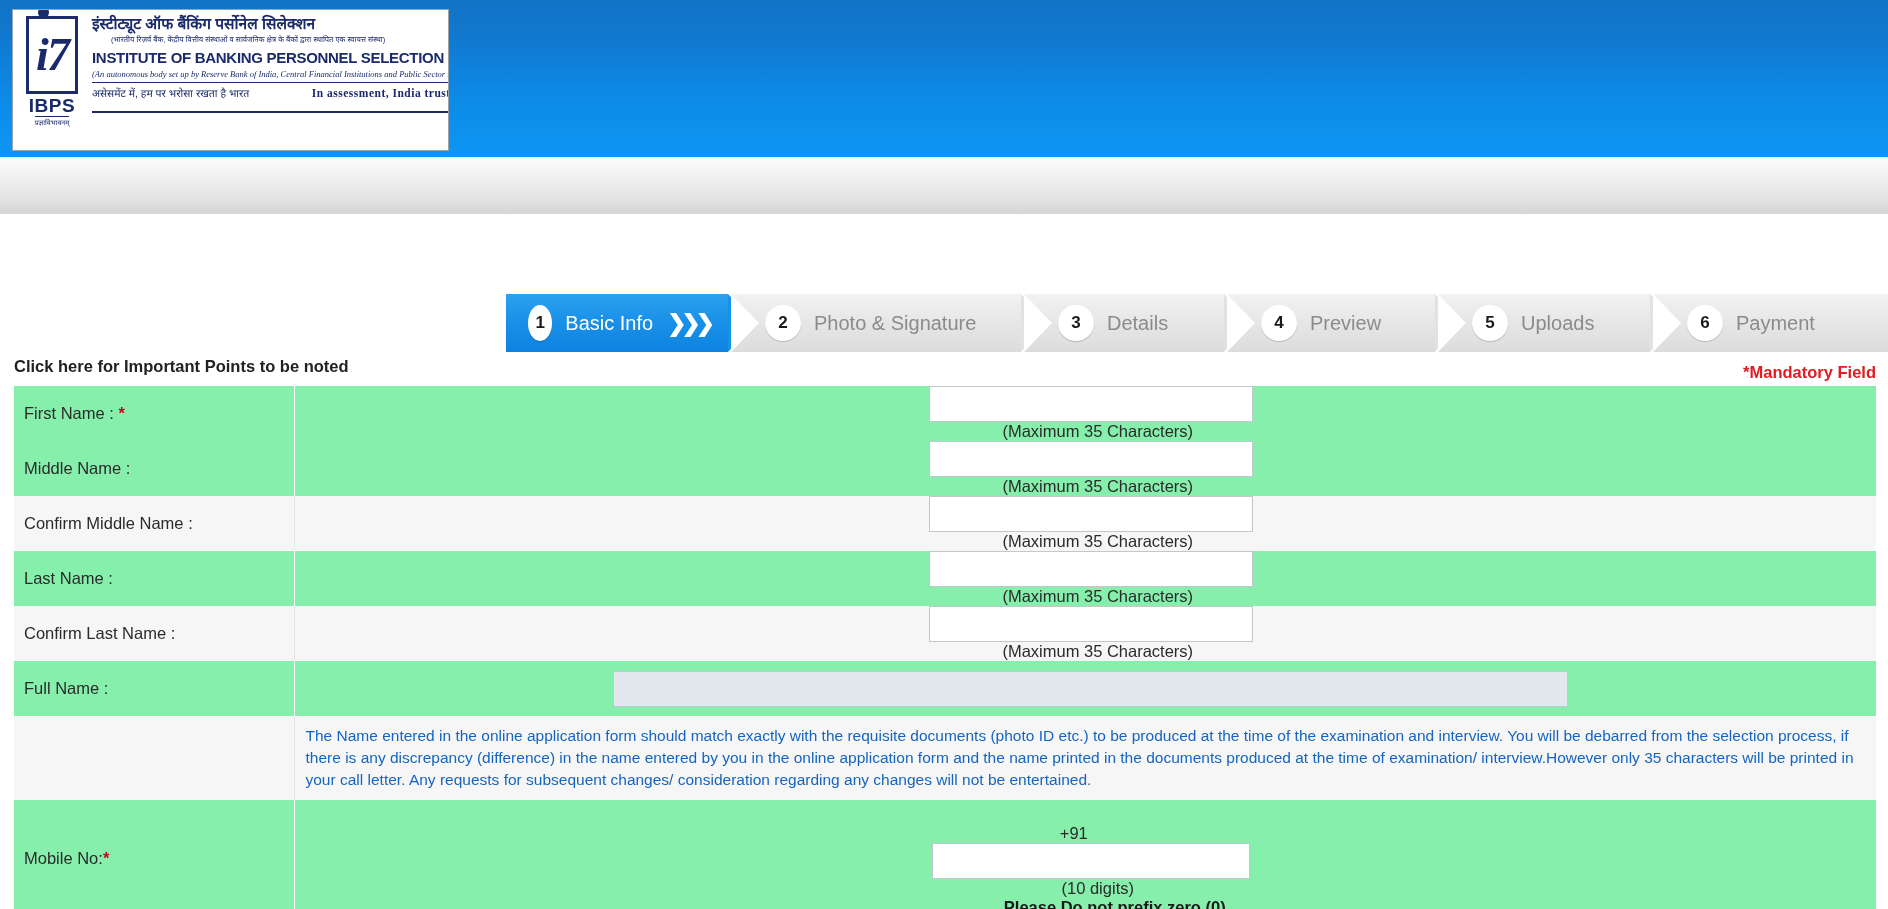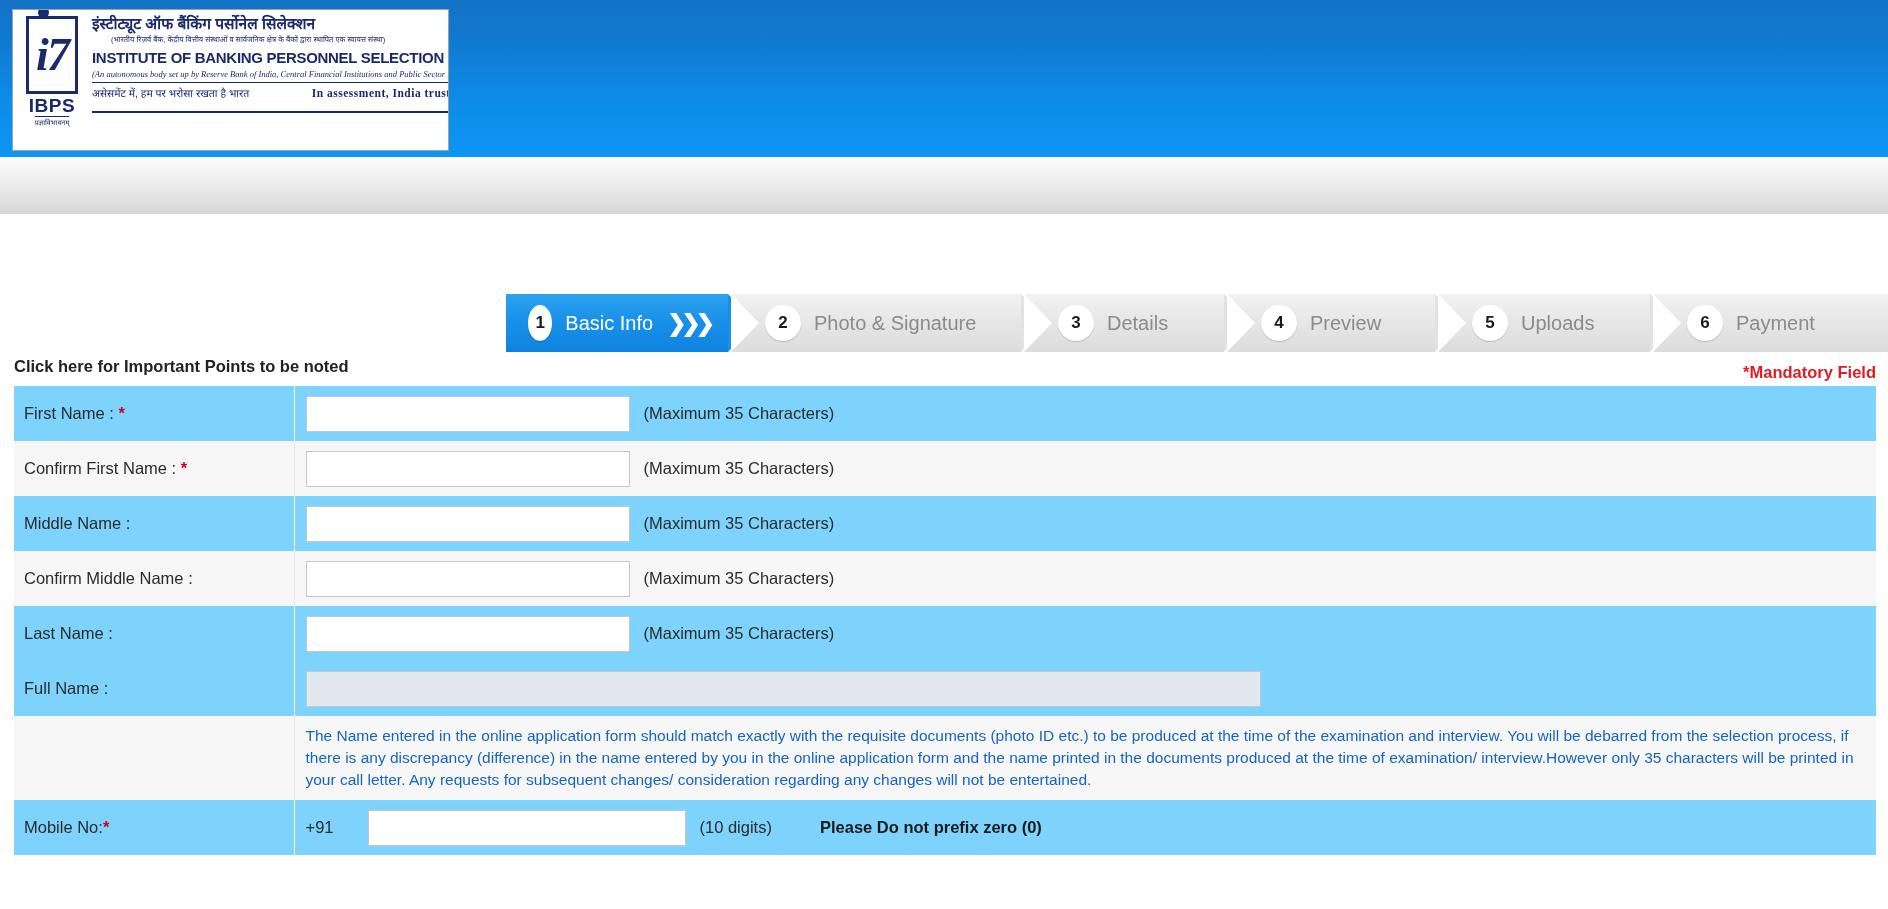--- a/index.html
+++ b/index.html
@@ -194,21 +194,21 @@
     font-size: 16.5px; font-weight: bold; color: #e11b22;
   }
 
   
   .form-table {
     width: 1862px;
     margin: 0 14px 0 14px;
     border-collapse: collapse;
     table-layout: fixed;
   }
-  .form-table tr.odd  td { background: #7dd3fc; }
+  .form-table tr.odd  td { background: #86efac; }
   .form-table tr.even td { background: #f6f6f6; }
   .form-table td {
     padding: 0;
     vertical-align: middle;
     border: 0;
   }
   .form-table tr td.lbl {
     width: 280px;
     padding: 0 10px 0 10px;
     font-size: 16.5px;
@@ -216,21 +216,21 @@
     border-right: 1px solid #ffffff;
     height: 55px;
   }
   .form-table tr.odd td.lbl { border-right: 1px solid #ffffff; }
   .form-table tr.even td.lbl { border-right: 1px solid #e6e6e6; }
   td.lbl .req { color: #d0021b; font-weight: bold; }
   td.val {
     padding-left: 11px;
     height: 55px;
   }
-  .val-flex { display: flex; align-items: center; }
+  .val-flex { display: flex; align-items: center; flex-direction: column; }
   input.txt {
     width: 324px; height: 36px;
     border: 1px solid #bfc7cf;
     background: #ffffff;
     font-size: 16px;
     padding: 2px 6px;
     font-family: "Liberation Sans", sans-serif;
     outline: none;
   }
   input.txt.disabled {
@@ -239,21 +239,21 @@
     width: 955px;
     color: #555;
   }
   input.txt.mobile { width: 318px; }
   .hint {
     font-size: 16.5px; color: #2b2b2b;
     margin-left: 14px; white-space: nowrap;
   }
   .cc {
     font-size: 16.5px; color: #2b2b2b;
-    width: 62px; display: inline-block;
+    width: 62px; display: inline-block; margin-top: 24px;
   }
   .warn {
     font-size: 16.5px; color: #1a1a1a; font-weight: bold;
     margin-left: 48px; white-space: nowrap;
   }
   .note-row td.val { padding: 9px 14px 9px 11px; height: auto; }
   .note-row td.lbl { height: auto; }
   .note-text {
     font-size: 15.5px;
     color: #1565c0;
@@ -327,49 +327,49 @@
   <tbody>
     <tr class="odd">
       <td class="lbl"><span>First Name : </span><span class="req">*</span></td>
       <td class="val">
         <div class="val-flex">
           <input class="txt" type="text" value="" style="">
           <span class="hint">(Maximum 35 Characters)</span>
         </div>
       </td>
     </tr>
-    <tr class="even">
-      <td class="lbl"><span>Confirm First Name : </span><span class="req">*</span></td>
+    <tr class="odd">
+      <td class="lbl"><span>Middle Name :</span></td>
       <td class="val">
         <div class="val-flex">
           <input class="txt" type="text" value="" style="">
           <span class="hint">(Maximum 35 Characters)</span>
         </div>
       </td>
     </tr>
-    <tr class="odd">
-      <td class="lbl"><span>Middle Name :</span></td>
+    <tr class="even">
+      <td class="lbl"><span>Confirm Middle Name :</span></td>
       <td class="val">
         <div class="val-flex">
           <input class="txt" type="text" value="" style="">
           <span class="hint">(Maximum 35 Characters)</span>
         </div>
       </td>
     </tr>
-    <tr class="even">
-      <td class="lbl"><span>Confirm Middle Name :</span></td>
+    <tr class="odd">
+      <td class="lbl"><span>Last Name :</span></td>
       <td class="val">
         <div class="val-flex">
           <input class="txt" type="text" value="" style="">
           <span class="hint">(Maximum 35 Characters)</span>
         </div>
       </td>
     </tr>
-    <tr class="odd">
-      <td class="lbl"><span>Last Name :</span></td>
+    <tr class="even">
+      <td class="lbl"><span>Confirm Last Name :</span></td>
       <td class="val">
         <div class="val-flex">
           <input class="txt" type="text" value="" style="">
           <span class="hint">(Maximum 35 Characters)</span>
         </div>
       </td>
     </tr>
     <tr class="odd">
       <td class="lbl"><span>Full Name :</span></td>
       <td class="val">

